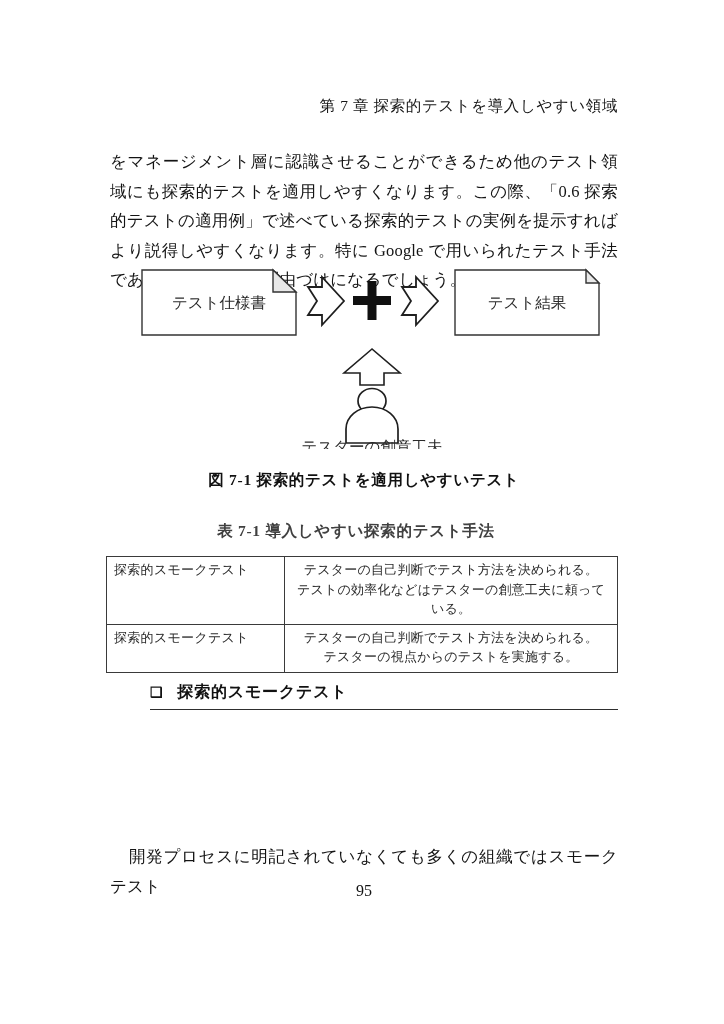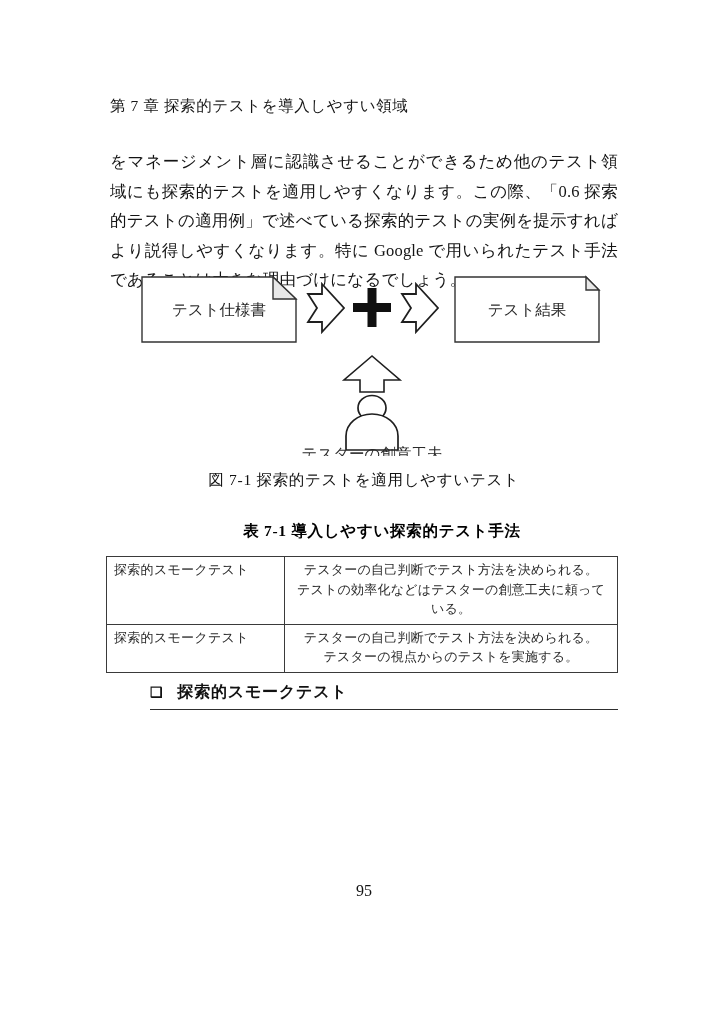--- a/index.html
+++ b/index.html
@@ -16,20 +16,21 @@
     font-family: "Liberation Serif", "DejaVu Serif", serif;
     overflow: hidden;
   }
 
   
   .running-header {
     position: absolute;
     top: 96px;
     left: 110px;
     width: 508px;
+    text-align: right;
     font-size: 15.5px;
     letter-spacing: 0.6px;
     color: #161616;
   }
 
   
   .body-block {
     position: absolute;
     left: 110px;
     width: 508px;
@@ -42,49 +43,49 @@
   }
   .para-1 { top: 147px; }
   .para-2 { top: 722px; }
   .para-3 { top: 842px; }
   .indent { text-indent: 1.15em; display: block; }
 
   
   .figure-area {
     position: absolute;
     left: 110px;
-    top: 268px;
+    top: 261px;
     width: 508px;
     height: 188px;
   }
   .figure-svg { display: block; }
 
   .figure-caption {
     position: absolute;
     left: 110px;
     top: 470px;
-    width: 508px;
-    text-align: center;
-    font-size: 15.5px;
-    font-weight: normal;
-    letter-spacing: 0.7px;
-    color: #111;
-  }
-
-  
-  .table-title {
-    position: absolute;
-    left: 128px;
-    top: 521px;
     width: 508px;
     text-align: center;
     font-size: 15.5px;
     font-weight: bold;
     letter-spacing: 0.7px;
-    color: #000000;
+    color: #111;
+  }
+
+  
+  .table-title {
+    position: absolute;
+    left: 102px;
+    top: 521px;
+    width: 508px;
+    text-align: center;
+    font-size: 15.5px;
+    font-weight: bold;
+    letter-spacing: 0.7px;
+    color: #404040;
   }
   table.methods {
     position: absolute;
     left: 106px;
     top: 556px;
     width: 512px;
     border-collapse: collapse;
     font-size: 13px;
     line-height: 19.5px;
     color: #2b2b2b;
@@ -208,16 +209,19 @@
       </tr>
     </tbody>
   </table>
 
   <div class="section-heading">
     <span class="bullet">❑</span>
     <span>探索的スモークテスト</span>
   </div>
 
 
+  <div class="body-block para-3">
+    <span class="indent">開発プロセスに明記されていなくても多くの組織ではスモークテスト</span>
+  </div>
 
   <div class="page-number">95</div>
 
 </div>
 
 </body></html>

